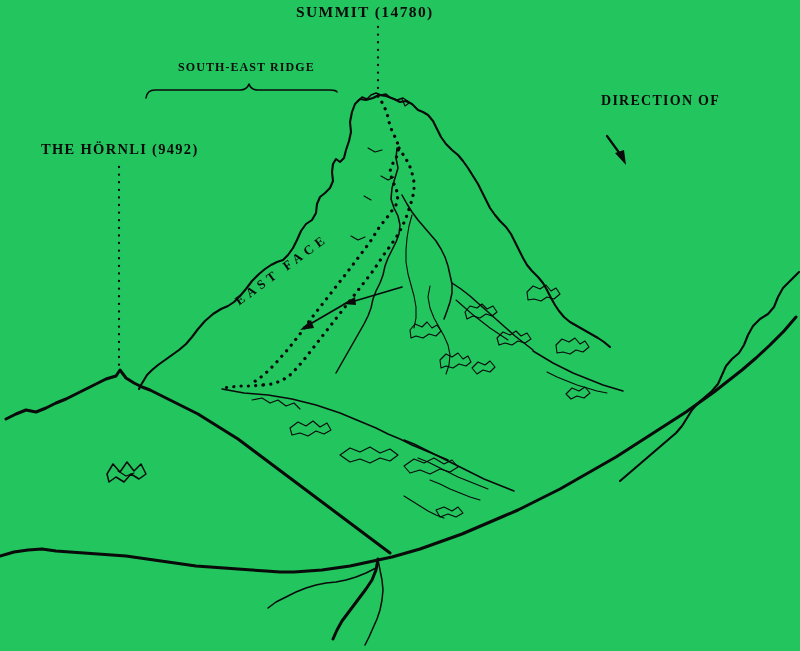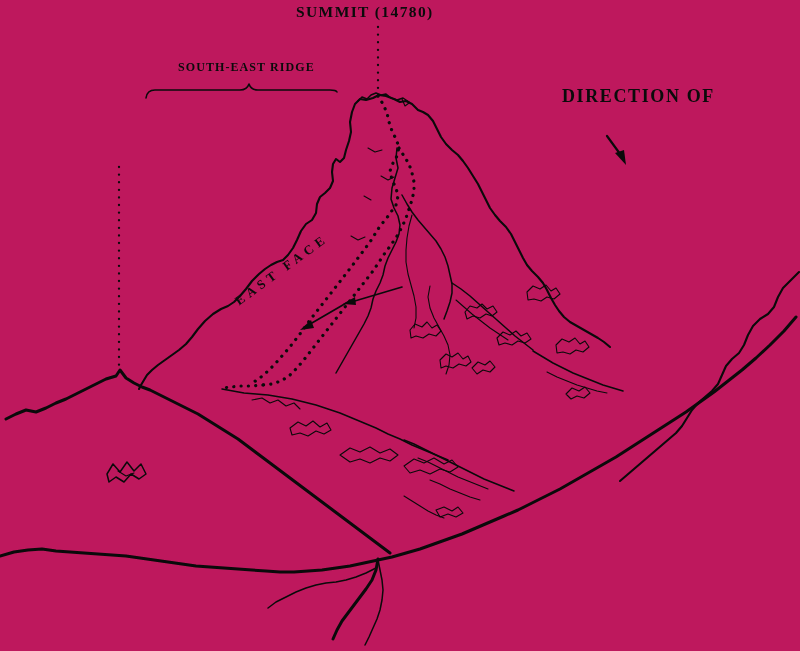--- a/index.html
+++ b/index.html
@@ -7,21 +7,21 @@
     padding: 0;
     background: #ffffff;
   }
   body {
     font-family: "Liberation Serif", serif;
   }
   #page {
     position: relative;
     width: 800px;
     height: 651px;
-    background: #be185d;
+    background: #22c55e;
     overflow: hidden;
   }
   #illustration {
     position: absolute;
     left: 0;
     top: 0;
     width: 800px;
     height: 651px;
   }
   .label {
@@ -44,23 +44,23 @@
     top: 60px;
     font-size: 12px;
   }
   #label-hornli {
     left: 41px;
     top: 141px;
     font-size: 14.5px;
   }
   #label-direction {
     left: 562px;
-    top: 84px;
-    font-size: 18px;
-    text-align: left;
+    top: 92px;
+    font-size: 14px;
+    text-align: right;
     line-height: 1.35;
     white-space: normal;
     width: 158px;
   }
   #label-direction .dir-line2 { display: block; }
   #label-eastface {
     left: 232px;
     top: 296px;
     font-size: 13px;
     letter-spacing: 0.34em;
@@ -343,20 +343,21 @@
       <path class="svg-ink detail-thin" d="M 566 394 L 572 388 L 579 391 L 585 387
            L 590 393 L 584 398 L 577 396 L 571 399 Z"></path>
     </g>
 
   </svg>
 
   <div class="label" id="label-summit">SUMMIT (14780)</div>
 
   <div class="label" id="label-ridge">SOUTH-EAST RIDGE</div>
 
+  <div class="label" id="label-hornli">THE HÖRNLI (9492)</div>
 
   <div class="label" id="label-direction">
     <span>DIRECTION OF</span>
   </div>
 
   <div class="label" id="label-eastface">EAST FACE</div>
 
 </div>
 
 </body></html>

